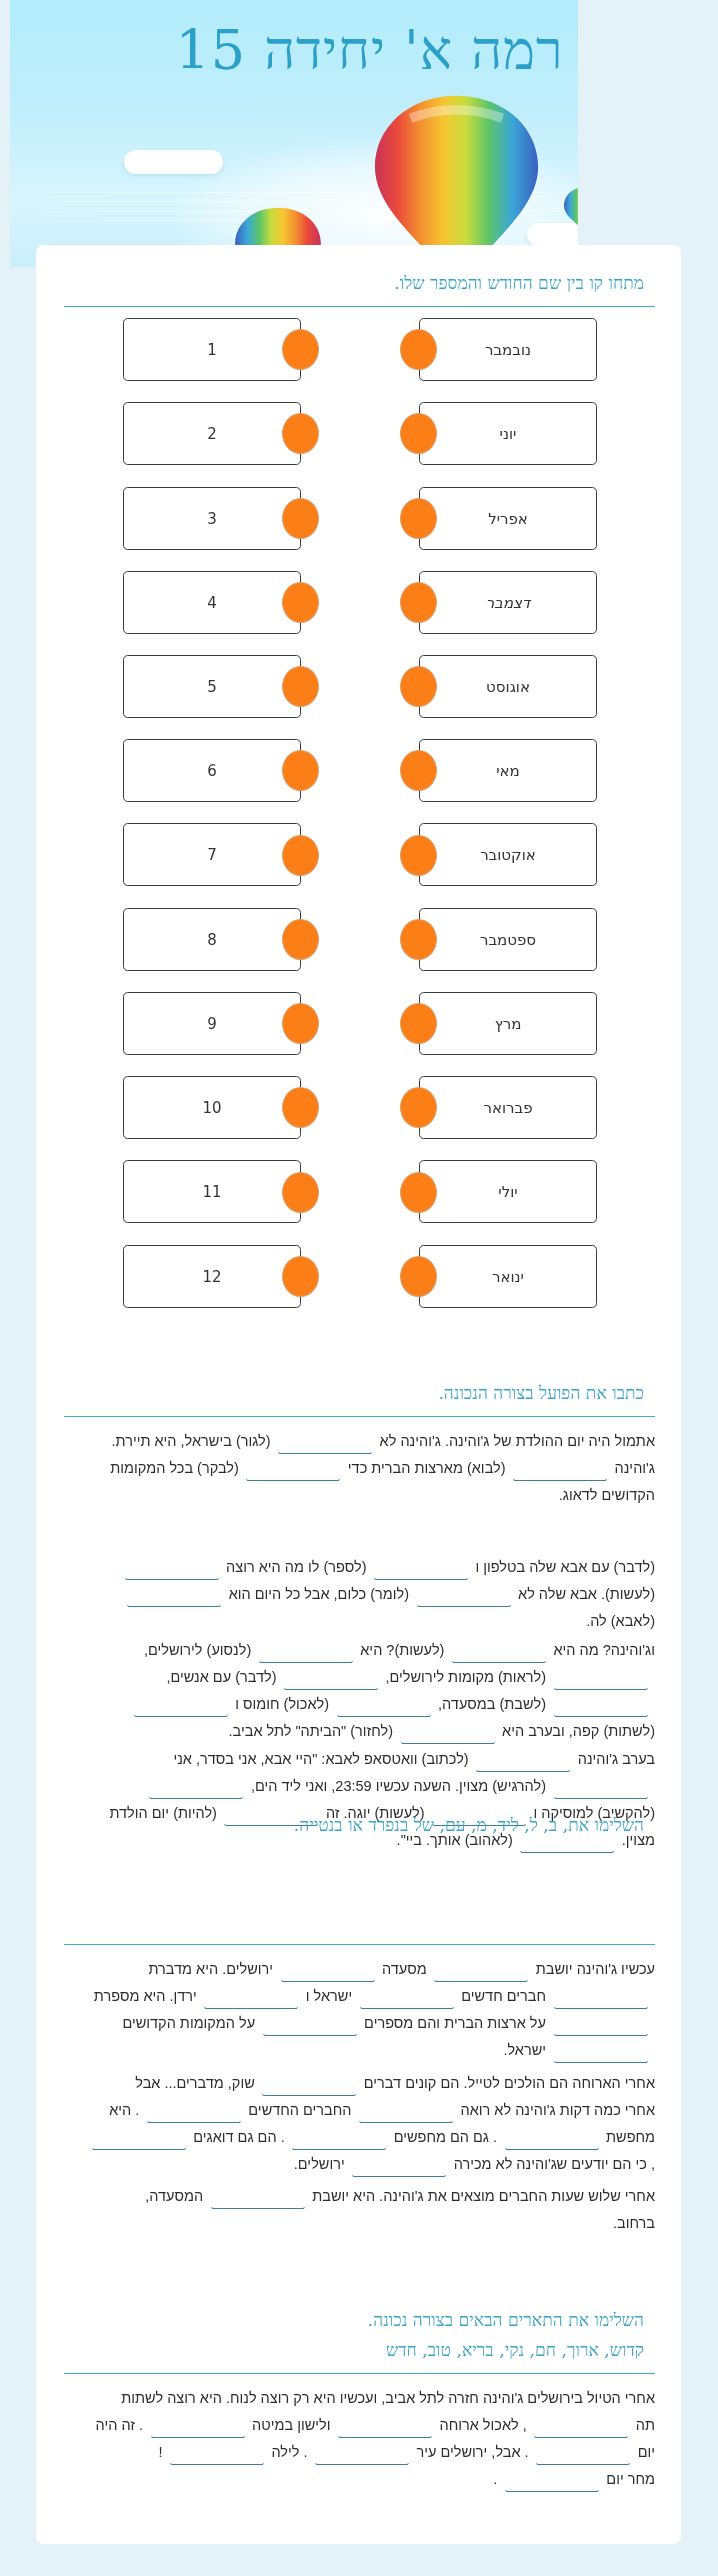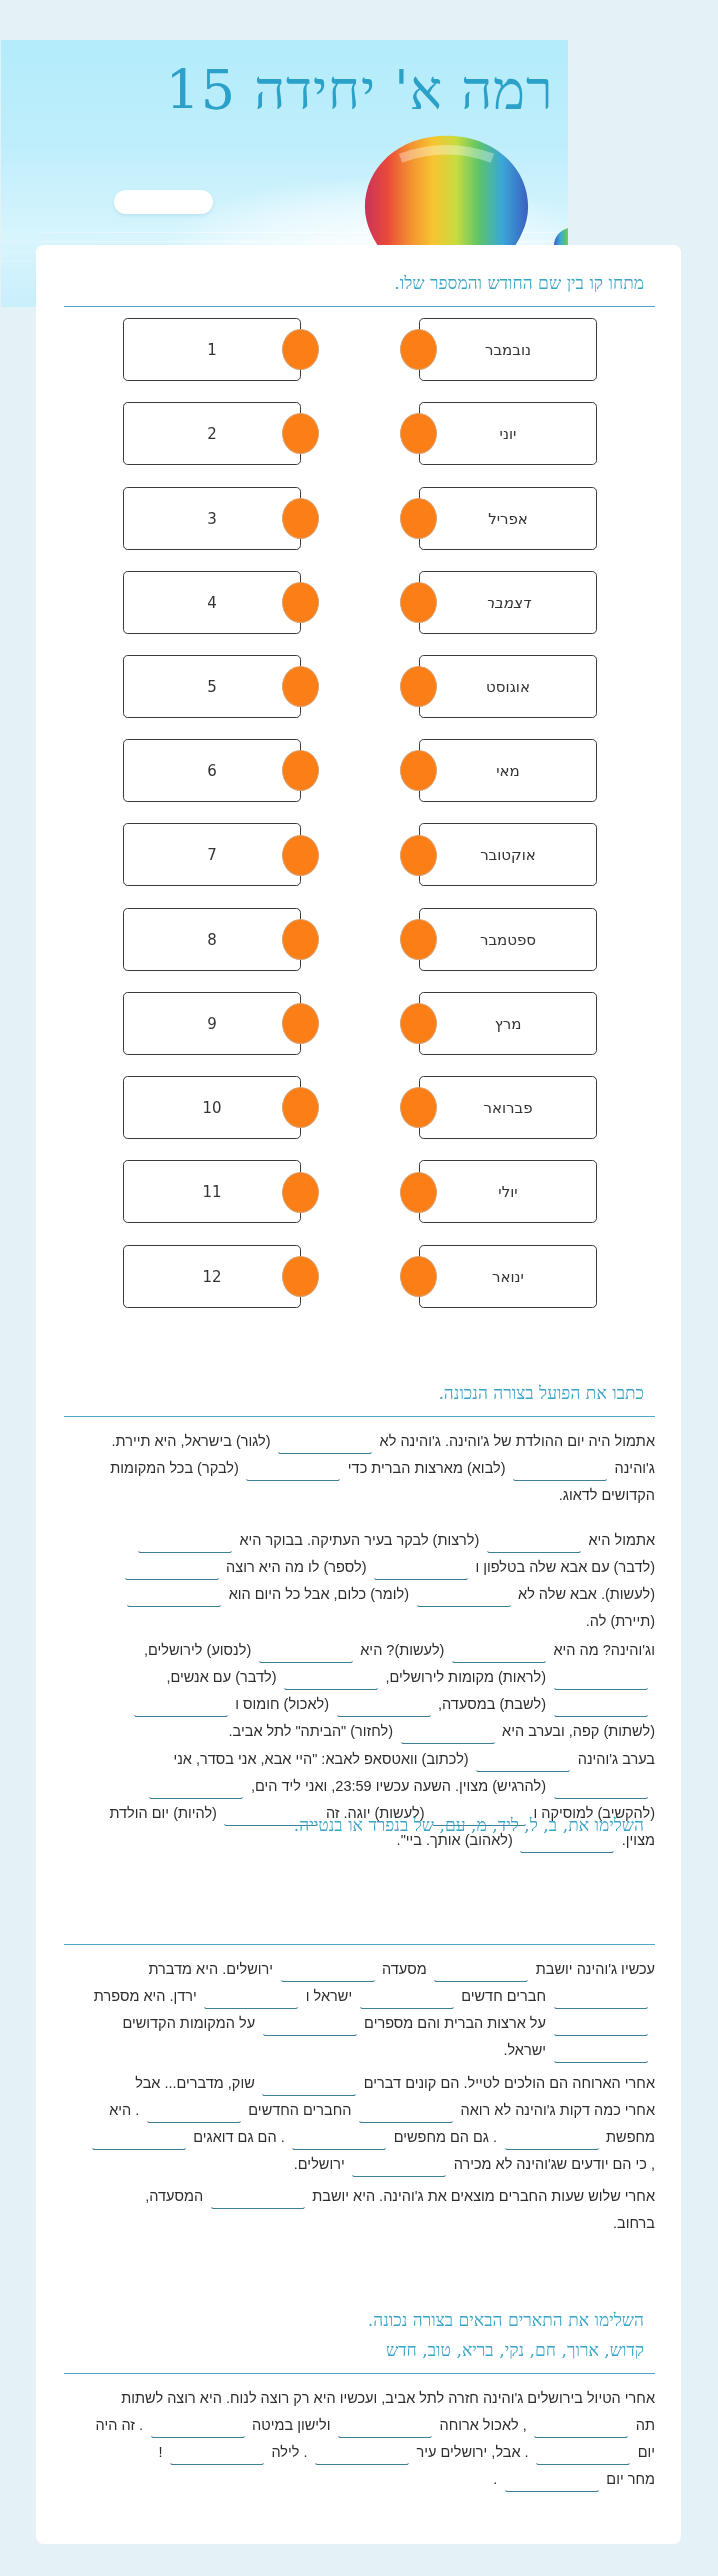--- a/index.html
+++ b/index.html
@@ -4,24 +4,23 @@
 <style>
   html, body { margin:0; padding:0; }
   body {
     width:719px; height:2576px; overflow:hidden;
     background:#e4f2f8;
     font-family:"DejaVu Sans", "Liberation Sans", sans-serif;
     color:#333;
     position:relative;
   }
   .sky {
-    position:absolute; left:0; top:0; width:568px; height:267px;
+    position:absolute; left:10px; top:0; width:568px; height:267px;
     background:linear-gradient(180deg,#b3ecfb 0%,#bfeefb 40%,#d8f5fd 75%,#c9effb 100%);
     overflow:hidden;
-    margin-top:40px;
   }
   .sky .glow {
     position:absolute; left:168px; top:140px; width:431px; height:150px;
     background:radial-gradient(ellipse at center, rgba(255,255,255,0.95) 0%, rgba(255,255,255,0.5) 45%, rgba(255,255,255,0) 75%);
   }
   .sky .wave {
     position:absolute; left:-37px; width:805px; height:1.9px;
     border-top:0.9px solid rgba(255,255,255,0.55);
     border-radius:50%;
   }
@@ -251,24 +250,23 @@
 
   <div class="section-title" style="top:1138px;">כתבו את הפועל בצורה הנכונה.</div>
   <div class="rule" style="top:1171px;"></div>
   <div id="s2">
       <div class="para" style="top: 1183px; height: 81px;">
         <div class="line" style="top: 0px;"><span>אתמול היה יום ההולדת של ג'והינה. ג'והינה לא</span><span class="blank"></span><span>(לגור) בישראל, היא תיירת.</span></div>
         <div class="line" style="top: 27px;"><span>ג'והינה</span><span class="blank"></span><span>(לבוא) מארצות הברית כדי</span><span class="blank"></span><span>(לבקר) בכל המקומות</span></div>
         <div class="line" style="top: 54px;"><span>הקדושים לדאוג.</span></div>
       </div>
       <div class="para" style="top: 1282px; height: 109px;">
-        <div class="line" style="top: 0px;"><span>אתמול היא</span><span class="blank"></span><span>(לרצות) לבקר בעיר העתיקה. בבוקר היא</span><span class="blank"></span></div>
         <div class="line" style="top: 27px;"><span>(לדבר) עם אבא שלה בטלפון ו</span><span class="blank"></span><span>(לספר) לו מה היא רוצה</span><span class="blank"></span></div>
         <div class="line" style="top: 54px;"><span>(לעשות). אבא שלה לא</span><span class="blank"></span><span>(לומר) כלום, אבל כל היום הוא</span><span class="blank"></span></div>
-        <div class="line" style="top: 81px;"><span>(תיירת) לה.</span></div>
+        <div class="line" style="top: 81px;"><span>(לאבא) לה.</span></div>
       </div>
       <div class="para" style="top: 1392px; height: 109px;">
         <div class="line" style="top: 0px;"><span>וג'והינה? מה היא</span><span class="blank"></span><span>(לעשות)? היא</span><span class="blank"></span><span>(לנסוע) לירושלים,</span></div>
         <div class="line" style="top: 27px;"><span class="blank"></span><span>(לראות) מקומות לירושלים,</span><span class="blank"></span><span>(לדבר) עם אנשים,</span></div>
         <div class="line" style="top: 54px;"><span class="blank"></span><span>(לשבת) במסעדה,</span><span class="blank"></span><span>(לאכול) חומוס ו</span><span class="blank"></span></div>
         <div class="line" style="top: 81px;"><span>(לשתות) קפה, ובערב היא</span><span class="blank"></span><span>(לחזור) "הביתה" לתל אביב.</span></div>
       </div>
       <div class="para" style="top: 1501px; height: 109px;">
         <div class="line" style="top: 0px;"><span>בערב ג'והינה</span><span class="blank"></span><span>(לכתוב) וואטסאפ לאבא: "היי אבא, אני בסדר, אני</span></div>
         <div class="line" style="top: 27px;"><span class="blank"></span><span>(להרגיש) מצוין. השעה עכשיו 23:59, ואני ליד הים,</span><span class="blank"></span></div>

